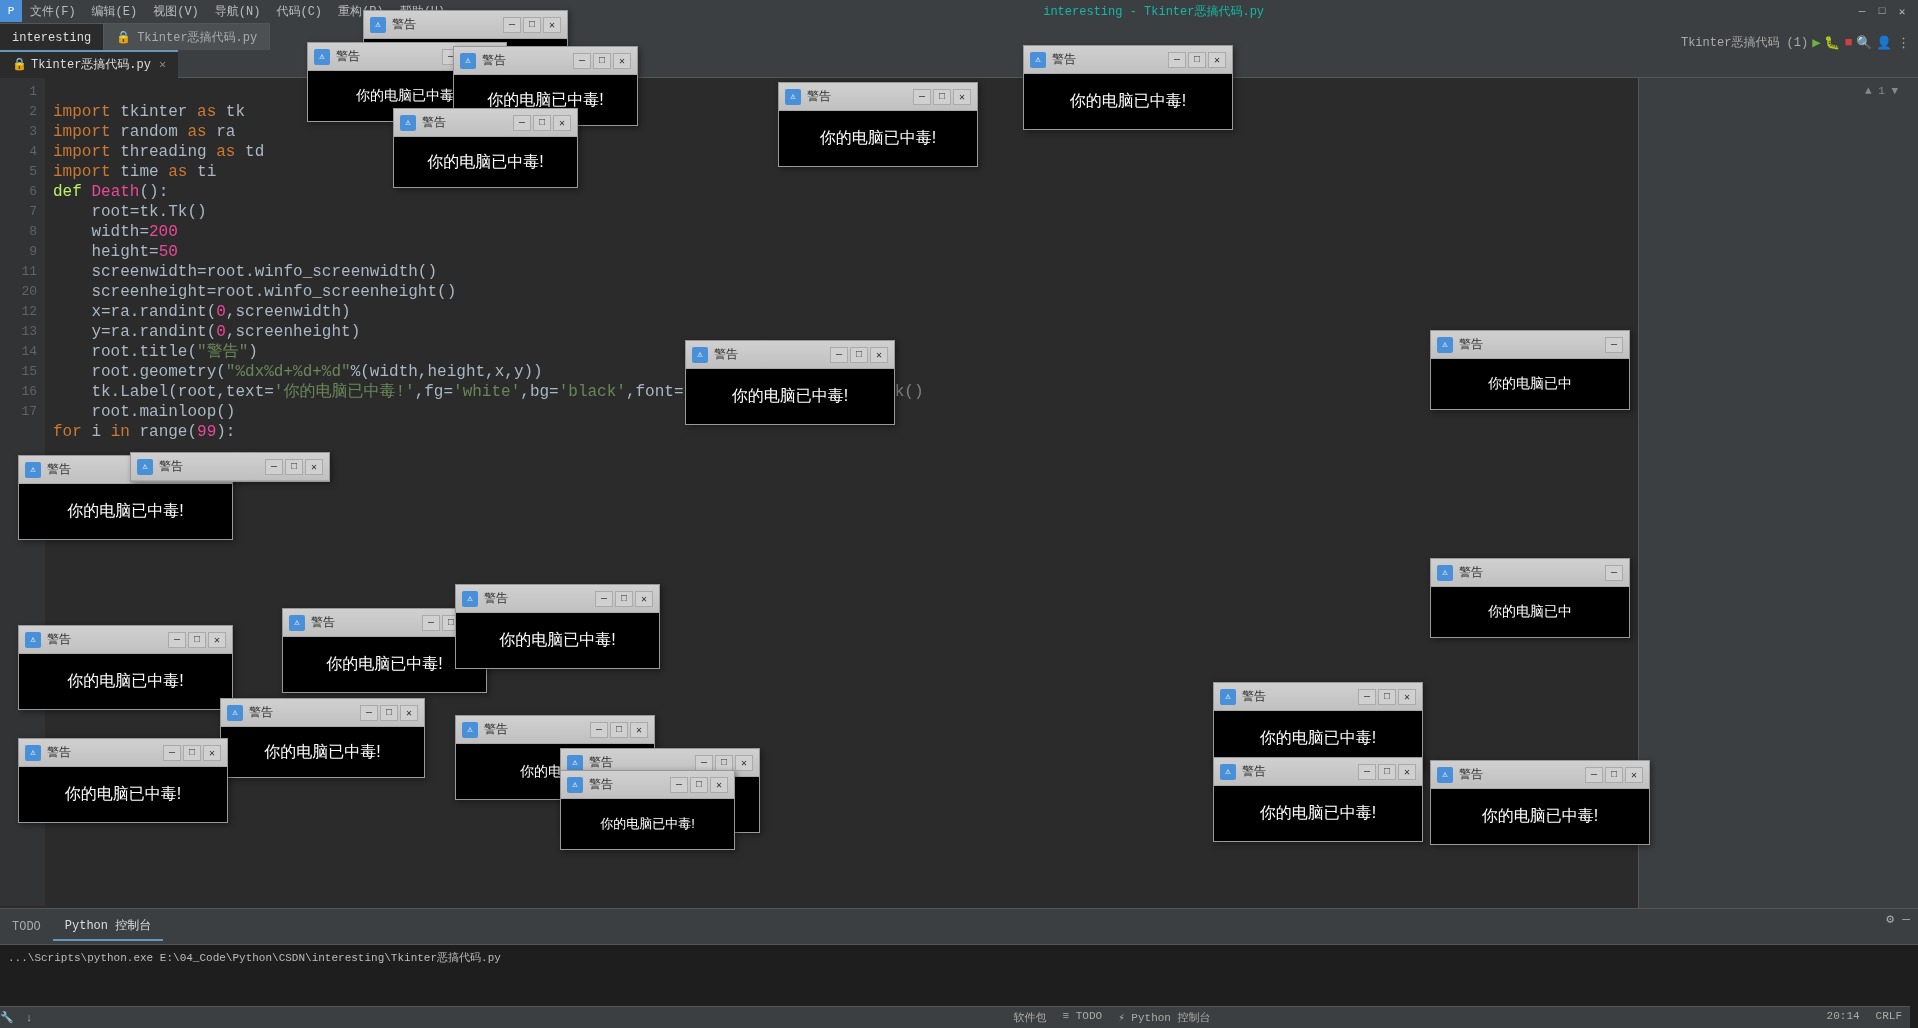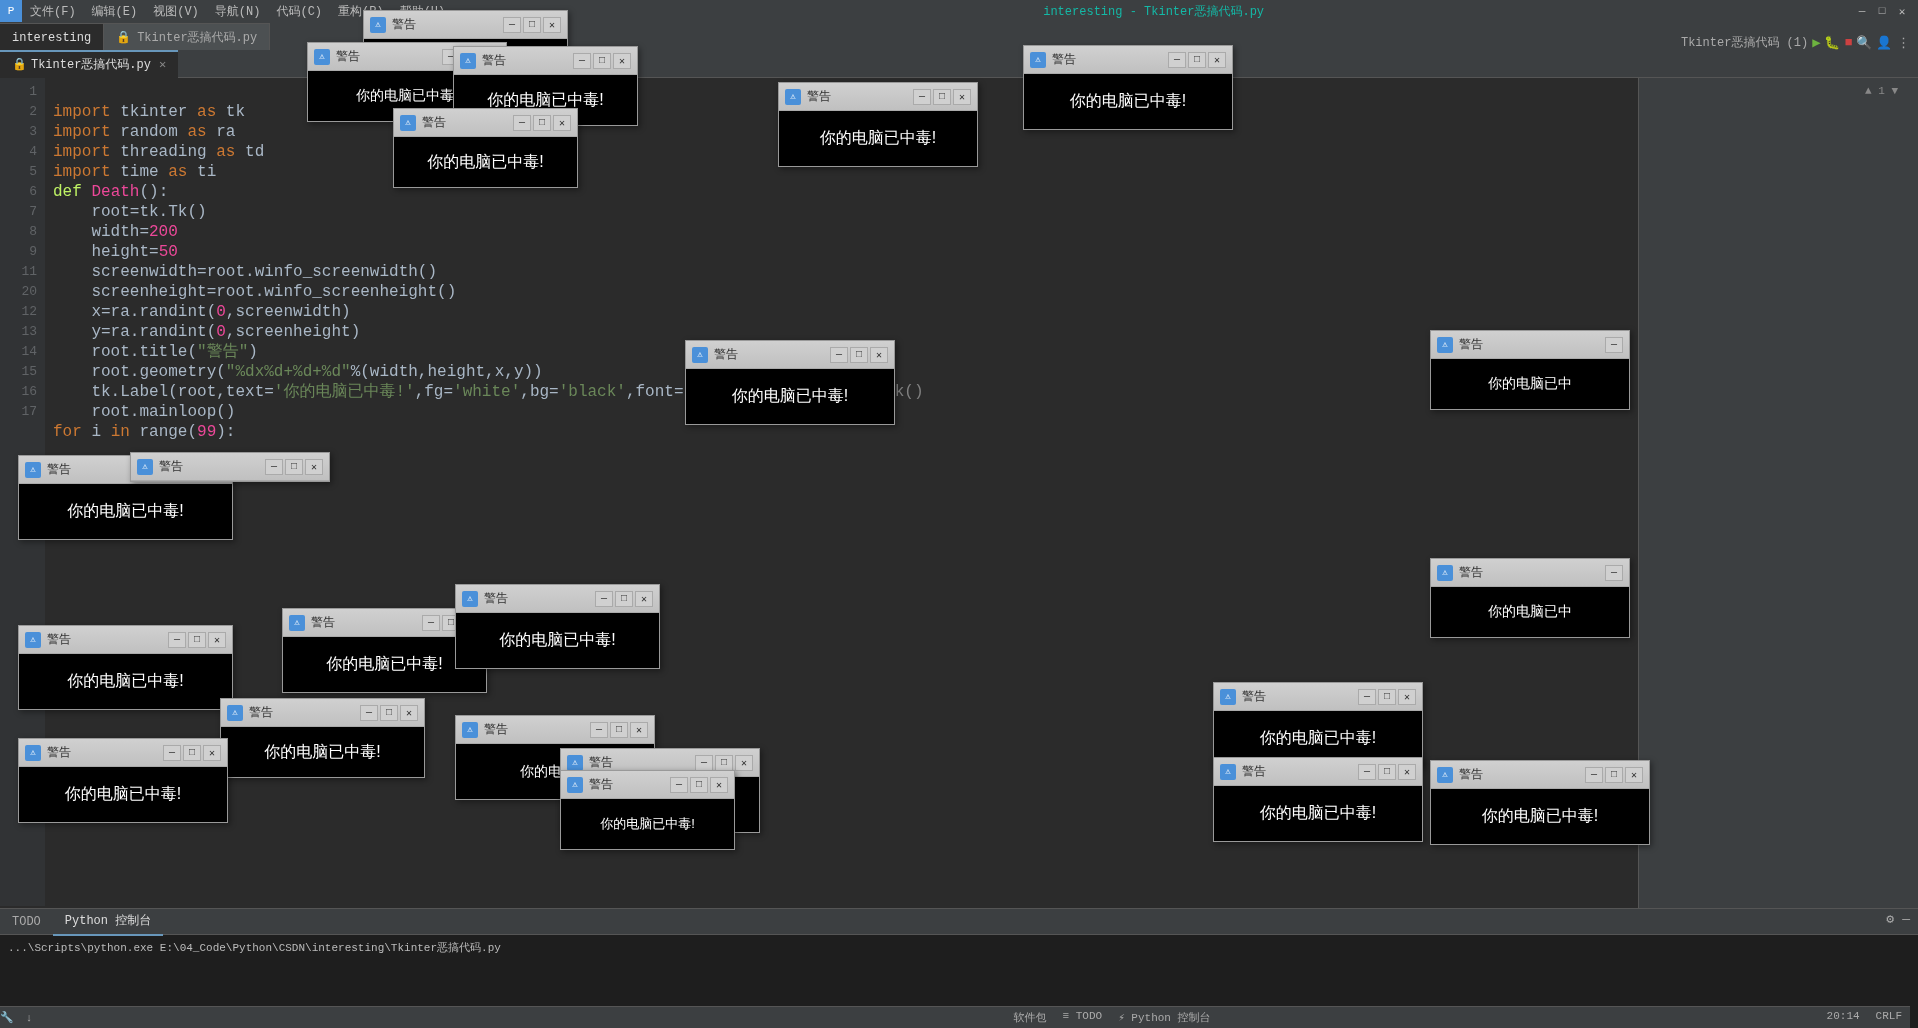--- a/index.html
+++ b/index.html
@@ -173,21 +173,21 @@
     
     .terminal {
       position: absolute;
       bottom: 0; left: 0;
       width: 100%; height: 120px;
       background: #1e1e1e;
       border-top: 1px solid #555;
       z-index: 2;
     }
     .terminal-tabs {
-      height: 26px;
+      height: 36px;
       background: #3c3f41;
       display: flex;
       align-items: center;
       border-bottom: 1px solid #555;
     }
     .terminal-tab {
       padding: 0 12px;
       height: 28px;
       display: flex; align-items: center;
       font-size: 12px;

